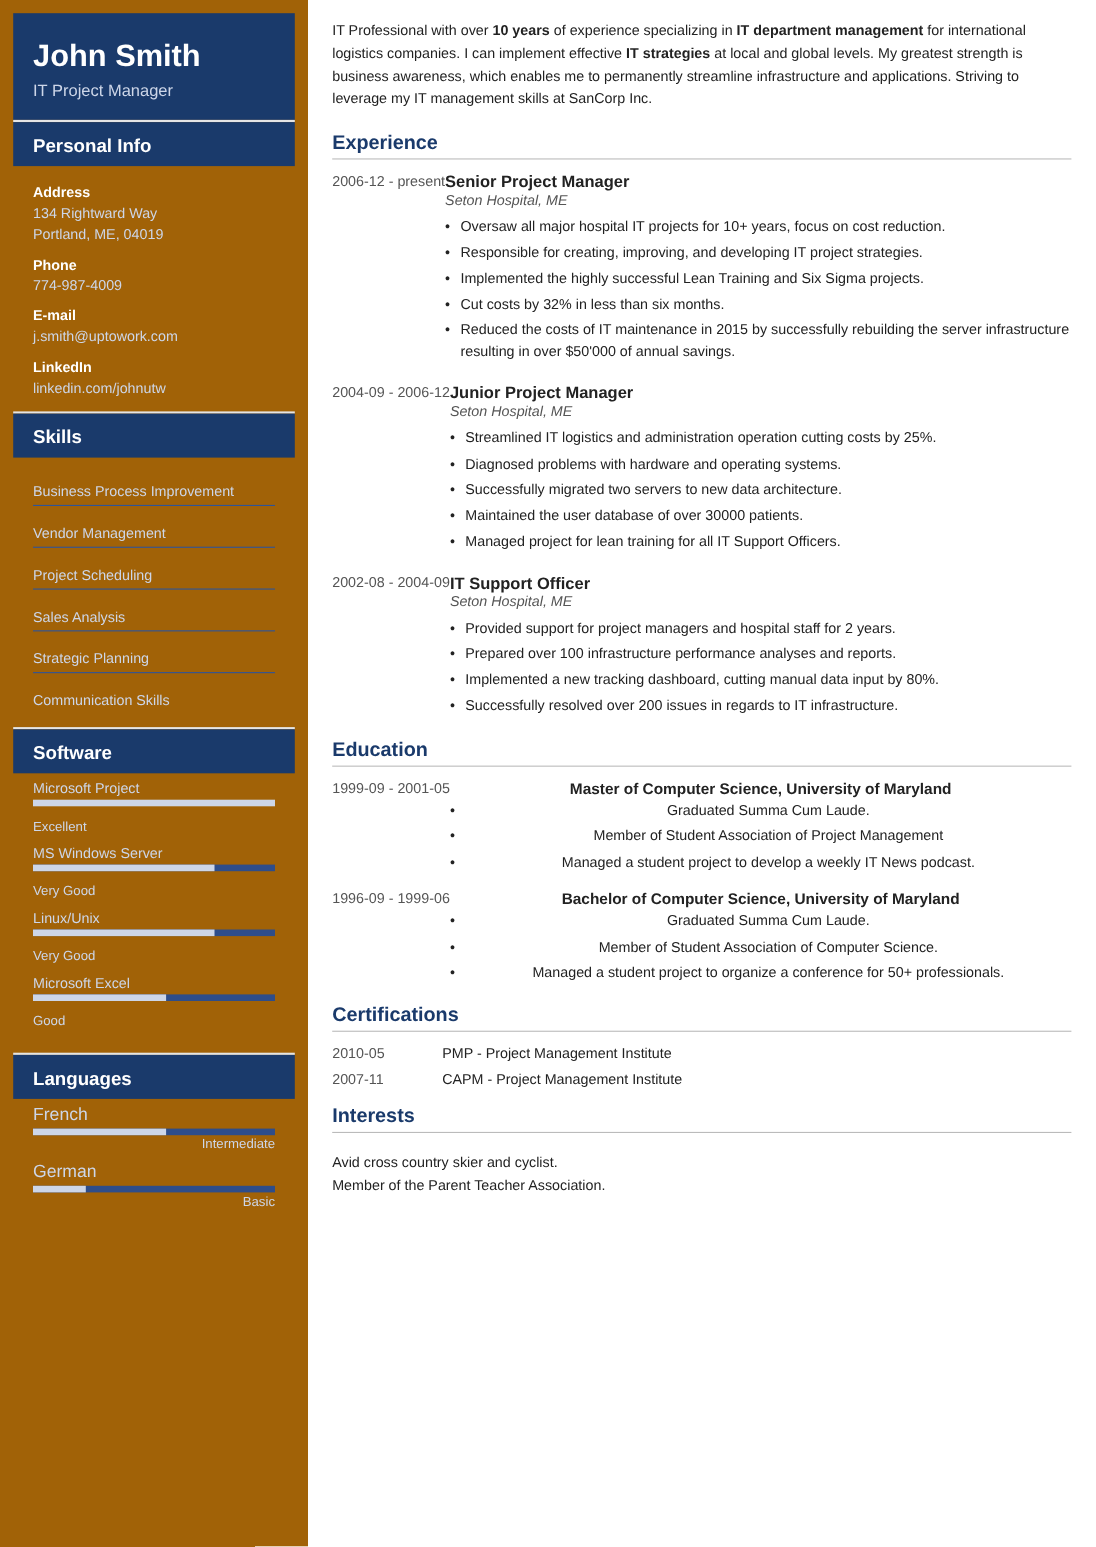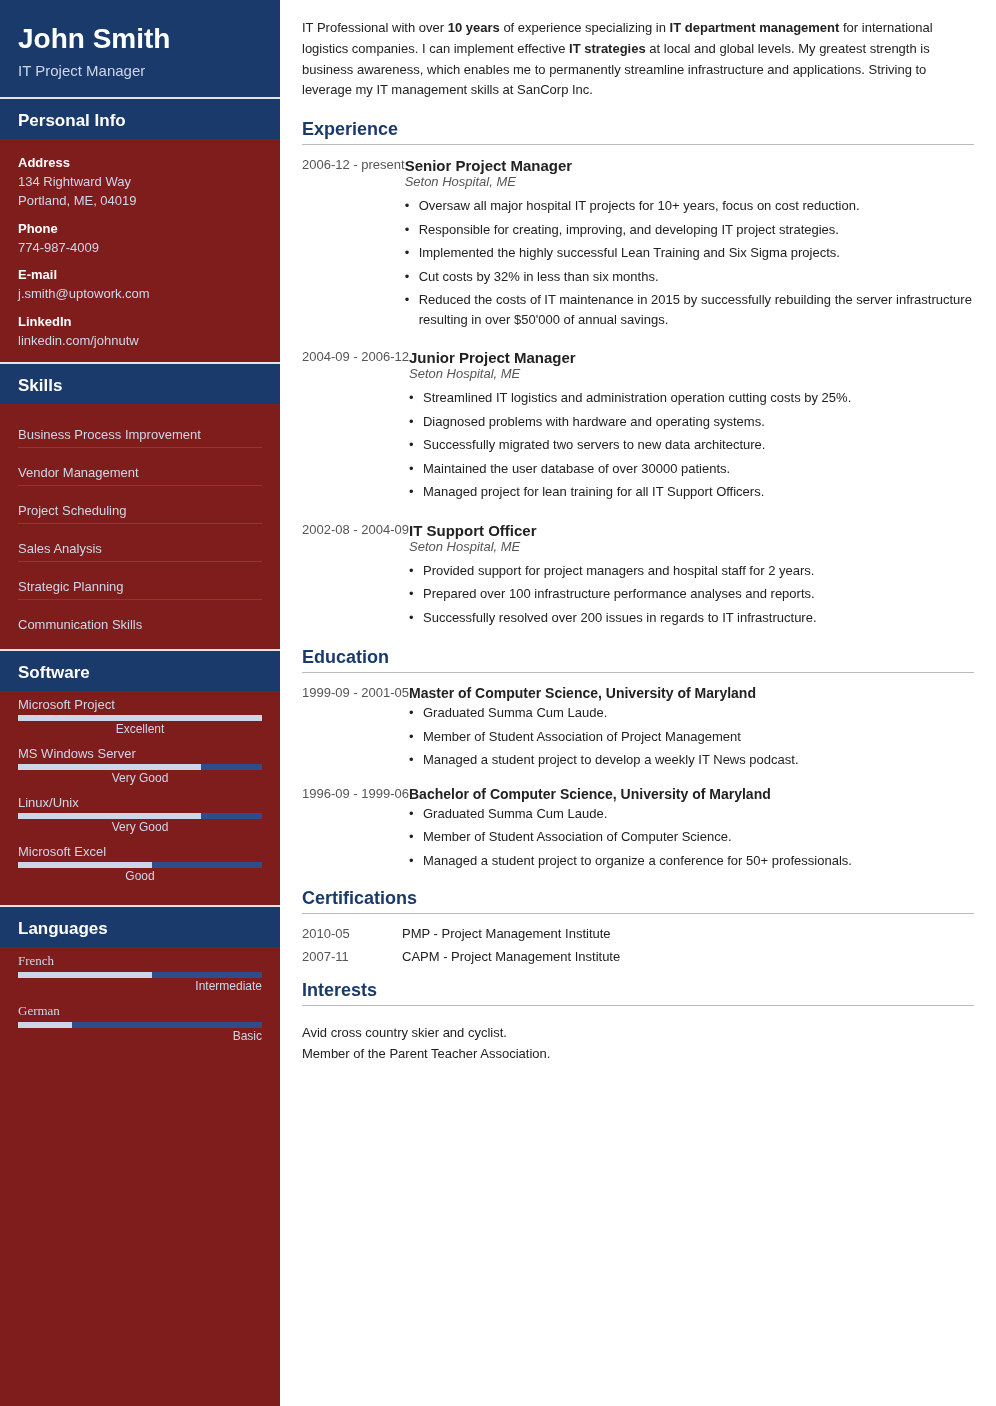--- a/index.html
+++ b/index.html
@@ -1,20 +1,20 @@
 <!DOCTYPE html>
 <html><head>
   <meta charset="utf-8">
   <style>
     * { margin: 0; padding: 0; box-sizing: border-box; }
     body { font-family: Arial, sans-serif; font-size: 13px; color: #222; background: #fff; width: 996px; }
     .container { display: flex; min-height: 1406px; }
 
     
-    .sidebar { width: 280px; min-width: 280px; background: #7f1d1d; color: #fff; padding: 0; }
+    .sidebar { width: 280px; min-width: 280px; background: #a16207; color: #fff; padding: 12px; }
     .sidebar-header { background: #1a3a6b; padding: 22px 18px 18px 18px; }
     .sidebar-name { font-size: 28px; font-weight: bold; color: #fff; line-height: 1.2; }
     .sidebar-title { font-size: 15px; color: #cdd6e8; margin-top: 6px; }
 
     .sidebar-section { border-top: 2px solid #e5e5e5; }
     .sidebar-section-title { font-size: 17px; font-weight: bold; color: #fff; padding: 12px 18px 8px 18px; background: #1a3a6b; }
 
     .personal-info { padding: 6px 18px 12px 18px; }
     .info-label { font-weight: bold; color: #fff; font-size: 13px; margin-top: 10px; margin-bottom: 2px; }
     .info-value { color: #cdd6e8; font-size: 13px; line-height: 1.5; }
@@ -22,46 +22,46 @@
     .skills-list { padding: 6px 18px 12px 18px; list-style: none; }
     .skills-list li { color: #cdd6e8; font-size: 13px; padding: 5px 0; border-bottom: 1px solid #2e5499; margin-top: 12px; }
     .skills-list li:last-child { border-bottom: none; }
 
     .software-section { padding: 6px 18px 12px 18px; }
     .software-item { margin-bottom: 10px; }
     .software-name { color: #cdd6e8; font-size: 13px; margin-bottom: 3px; }
     .software-bar-container { position: relative; }
     .software-bar-track { width: 100%; height: 6px; background: #2e4d8a; }
     .software-bar-inner { height: 6px; background: #cdd6e8; }
-    .software-level { text-align: center; color: #cdd6e8; font-size: 12px; margin-top: 1px; }
+    .software-level { text-align: left; color: #cdd6e8; font-size: 12px; margin-top: 11px; }
 
     .languages-section { padding: 6px 18px 12px 18px; }
     .lang-item { margin-bottom: 10px; }
-    .lang-name { color: #cdd6e8; font-size: 13px; margin-bottom: 3px; font-family: Liberation Serif, serif; }
+    .lang-name { color: #cdd6e8; font-size: 16px; margin-bottom: 3px; }
     .lang-bar-track { width: 100%; height: 6px; background: #2e4d8a; }
     .lang-bar-inner { height: 6px; background: #cdd6e8; }
     .lang-level { text-align: right; color: #cdd6e8; font-size: 12px; margin-top: 1px; }
 
     
     .main { flex: 1; padding: 18px 22px 10px 22px; background: #fff; }
     .summary { font-size: 13px; color: #222; line-height: 1.6; margin-bottom: 18px; }
     .summary b { font-weight: bold; }
 
     .section-title { font-size: 18px; font-weight: bold; color: #1a3a6b; border-bottom: 1px solid #bbb; padding-bottom: 4px; margin-bottom: 12px; margin-top: 4px; }
 
     .exp-item { display: flex; margin-bottom: 18px; }
     .exp-date { min-width: 100px; color: #555; font-size: 13px; padding-top: 0; }
     .exp-content { flex: 1; }
     .exp-role { font-size: 15px; font-weight: bold; color: #222; }
     .exp-company { font-style: italic; color: #555; font-size: 13px; margin-bottom: 5px; }
     .exp-bullets { list-style: none; padding: 0; }
     .exp-bullets li { padding: 2px 0 2px 14px; position: relative; font-size: 13px; color: #222; line-height: 1.5; }
     .exp-bullets li::before { content: "•"; position: absolute; left: 0; color: #222; }
 
-    .edu-item { display: flex; margin-bottom: 14px; }
+    .edu-item { display: flex; margin-bottom: 14px; text-align: center; }
     .edu-date { min-width: 100px; color: #555; font-size: 13px; }
     .edu-content { flex: 1; }
     .edu-degree { font-size: 14px; font-weight: bold; color: #222; }
     .edu-bullets { list-style: none; padding: 0; }
     .edu-bullets li { padding: 2px 0 2px 14px; position: relative; font-size: 13px; color: #222; line-height: 1.5; }
     .edu-bullets li::before { content: "•"; position: absolute; left: 0; color: #222; }
 
     .cert-item { display: flex; margin-bottom: 8px; }
     .cert-date { min-width: 100px; color: #555; font-size: 13px; }
     .cert-name { font-size: 13px; color: #222; }
@@ -209,20 +209,21 @@
     </div>
   </div>
           <div class="exp-item">
     <div class="exp-date">2002-08 - 2004-09</div>
     <div class="exp-content">
       <div class="exp-role">IT Support Officer</div>
       <div class="exp-company">Seton Hospital, ME</div>
       <ul class="exp-bullets">
                 <li>Provided support for project managers and hospital staff for 2 years.</li>
                 <li>Prepared over 100 infrastructure performance analyses and reports.</li>
+                <li>Implemented a new tracking dashboard, cutting manual data input by 80%.</li>
                 <li>Successfully resolved over 200 issues in regards to IT infrastructure.</li>
               </ul>
     </div>
   </div>
         </div>
     </div>
 
     <div class="section-block">
       <div class="section-title">Education</div>
       <div id="education-list">

